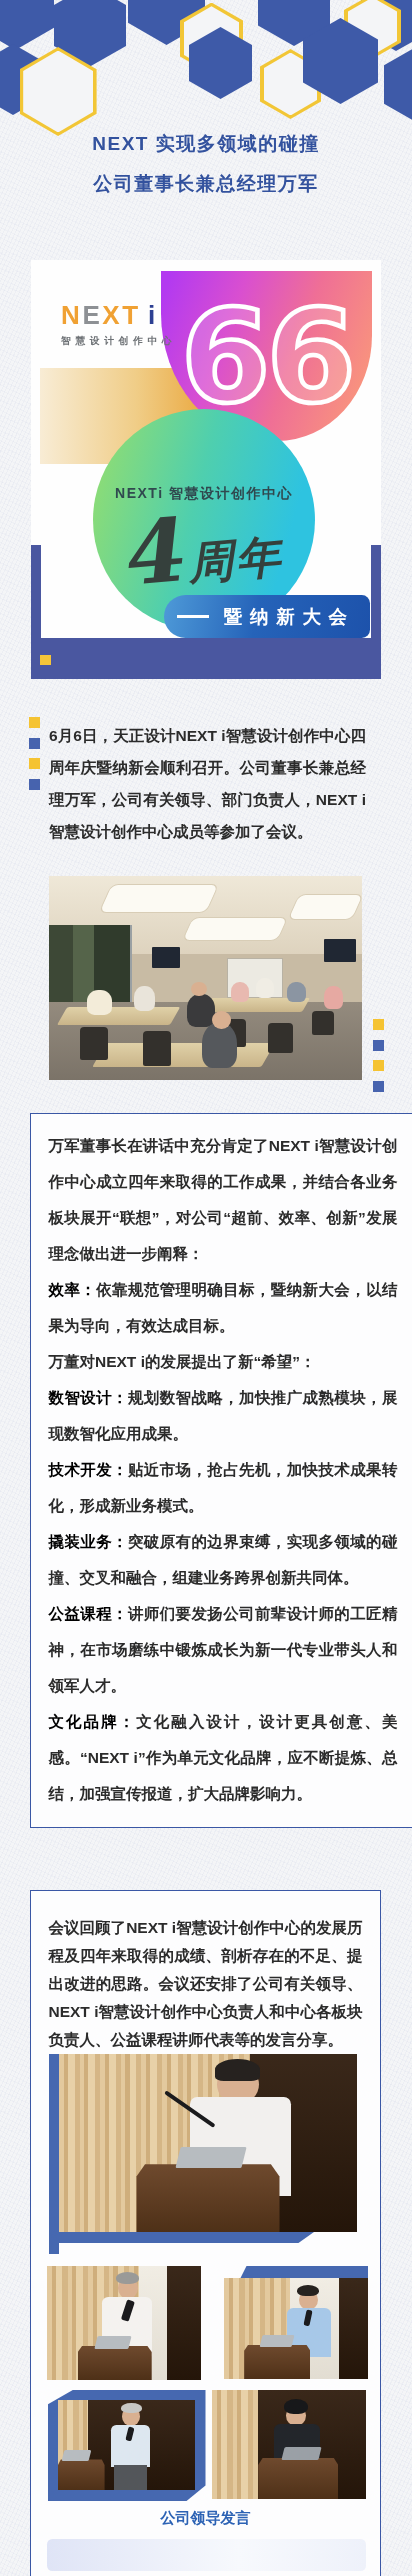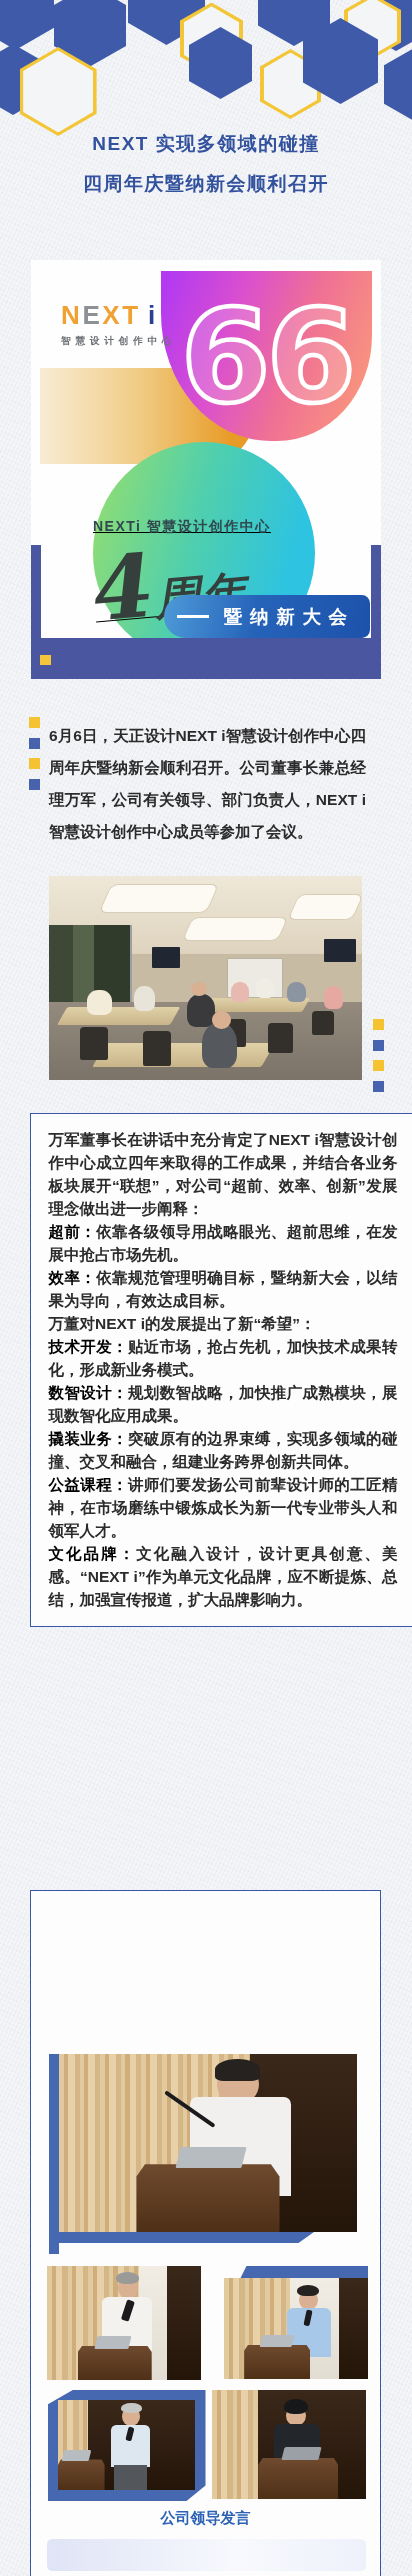--- a/index.html
+++ b/index.html
@@ -32,44 +32,44 @@
   .blob{position:absolute;left:130px;top:11.3px;width:211px;height:170px;z-index:3;
         background:linear-gradient(110deg,#b33af0 4%,#d94fd0 32%,#ef6f96 60%,#f8917f 88%);
         border-radius:0 0 45% 52%/0 0 62% 75%;
         display:flex;align-items:center;justify-content:center;}
   .big66{font-size:129px;font-weight:900;letter-spacing:-4.1px;line-height:1;
          color:rgba(255,255,255,.18);-webkit-text-stroke:4.6px #ffffff;
          font-family:"DejaVu Sans",sans-serif;}
   .obar{position:absolute;left:8.8px;top:108px;width:214px;height:96px;z-index:2;
         border-radius:0 48px 48px 0;
         background:linear-gradient(90deg,#f8ecd5 0%,#f0cd87 45%,#e89b26 90%);}
-  .circle{position:absolute;left:62px;top:182px;width:222px;height:222px;border-radius:50%;z-index:4;
+  .circle{position:absolute;left:62px;top:149px;width:222px;height:222px;border-radius:50%;z-index:4;
           background:linear-gradient(105deg,#8bdc77 8%,#4fcfae 45%,#2ec3e0 82%);
-          text-align:left;text-decoration:underline;}
+          text-align:center;}
   .circle-title{margin-top:76px;color:#30494f;font-size:14px;font-weight:bold;letter-spacing:1.5px;}
   .anniv{margin-top:1px;color:#35403c;font-family:"DejaVu Serif","Liberation Serif",serif;
          font-weight:bold;transform:rotate(-5deg);}
   .anniv .n4{font-size:87px;line-height:1;font-style:italic;}
   .anniv .unit{font-size:45px;font-style:italic;letter-spacing:2.1px;}
   .pill{position:absolute;left:133px;top:335px;width:206px;height:43px;z-index:6;
         border-radius:21.6px 8.2px 8.2px 21.6px;
         background:linear-gradient(100deg,#4e9ad8 0%,#2563b9 45%,#1d52ab 100%);
         display:flex;align-items:center;}
   .pill-dash{width:32px;height:3.6px;background:#fff;margin-left:13.4px;}
   .pill-text{color:#fff;font-size:18.5px;font-weight:bold;letter-spacing:7.7px;margin-left:14.4px;white-space:nowrap;}
   
   .para{font-size:15.5px;font-weight:bold;color:#2b2b2b;text-align:justify;}
   .para-intro{left:49px;top:720px;width:317px;line-height:32px;}
   .sq{position:absolute;width:10.8px;height:10.8px;}
   .sq-y{background:#f5c332;}
   .sq-b{background:#4763ae;}
   
   .tbox{position:absolute;left:30px;width:349px;border:1.5px solid #3a57a5;background:#fdfdfe;}
   .box1{top:1113px;padding:14.4px 17.5px;}
-  .box1 p{margin:0;font-size:15.5px;line-height:23px;font-weight:bold;color:#2b2b2b;text-align:justify;}
+  .box1 p{margin:0;font-size:15.5px;line-height:36px;font-weight:bold;color:#2b2b2b;text-align:justify;}
   .box1 p strong{color:#000;font-weight:900;}
   .box2{top:1890px;height:998px;padding:0;}
   .box2 .para2{position:absolute;left:17.5px;top:23px;width:314px;
                font-size:15.5px;line-height:28px;font-weight:bold;color:#2b2b2b;text-align:justify;}
   .caption{position:absolute;left:0;right:0;text-align:center;color:#2c62b4;font-weight:bold;}
   
   .photo{position:absolute;overflow:hidden;background:#cdbfa8;}
   .curtain{position:absolute;background:repeating-linear-gradient(90deg,#e3c99e 0 4.6px,#cfae7c 4.6px 8.8px,#e8d1a8 8.8px 15.5px,#d5b686 15.5px 20.6px);}
   .darkwall{position:absolute;background:linear-gradient(180deg,#3a281a,#241509);}
   .whitewall{position:absolute;background:linear-gradient(180deg,#f1ede4,#e2ddd2);}
@@ -115,21 +115,21 @@
   <div class="hex hexo" style="left:344px;top:-6.2px;width:57px;height:65px;">
       <div class="hexi"></div>
     </div>
   <div class="hex hexb" style="left:189px;top:27px;width:63px;height:72px;"></div>
   <div class="hex hexb" style="left:303px;top:18px;width:75px;height:86px;"></div>
   <div class="hex hexb" style="left:384px;top:46px;width:67px;height:77px;"></div>
 </div>
 
 <div class="abs title">
   <div>NEXT 实现多领域的碰撞</div>
-  <div>四周年庆暨纳新会顺利召开</div>
+  <div>公司董事长兼总经理万军</div>
 </div>
 
 <div class="abs banner">
   <div class="obar"></div>
   <div class="blob">
     <span class="big66">66</span>
   </div>
   <div class="logo">
     <div class="logo-word">
       <span style="color:#f0a133;">N</span><span style="color:#8d9094;">E</span><span style="color:#f0a133;">X</span><span style="color:#f0a133;">T</span><span style="color:#2c3f92;margin-left:7.2px;">i</span>
@@ -188,31 +188,31 @@
   <div class="head" style="left:45.5%;top:52%;width:5%;height:7%;"></div>
   <div class="head" style="left:52%;top:66%;width:6%;height:9%;"></div>
 </div>
 <div class="abs sq sq-y" style="left:373px;top:1019px;"></div>
 <div class="abs sq sq-b" style="left:373px;top:1040px;"></div>
 <div class="abs sq sq-y" style="left:373px;top:1060px;"></div>
 <div class="abs sq sq-b" style="left:373px;top:1081px;"></div>
 
 <div class="tbox box1">
   <p><strong></strong><span>万军董事长在讲话中充分肯定了NEXT i智慧设计创作中心成立四年来取得的工作成果，并结合各业务板块展开“联想”，对公司“超前、效率、创新”发展理念做出进一步阐释：</span></p>
-  <p><strong>超前：</strong><span>依靠各级领导用战略眼光、超前思维，在发展中抢占市场先机。</span></p>
   <p><strong>效率：</strong><span>依靠规范管理明确目标，暨纳新大会，以结果为导向，有效达成目标。</span></p>
   <p><strong></strong><span>万董对NEXT i的发展提出了新“希望”：</span></p>
+  <p><strong>数智设计：</strong><span>规划数智战略，加快推广成熟模块，展现数智化应用成果。</span></p>
   <p><strong>技术开发：</strong><span>贴近市场，抢占先机，加快技术成果转化，形成新业务模式。</span></p>
-  <p><strong>数智设计：</strong><span>规划数智战略，加快推广成熟模块，展现数智化应用成果。</span></p>
   <p><strong>撬装业务：</strong><span>突破原有的边界束缚，实现多领域的碰撞、交叉和融合，组建业务跨界创新共同体。</span></p>
   <p><strong>公益课程：</strong><span>讲师们要发扬公司前辈设计师的工匠精神，在市场磨练中锻炼成长为新一代专业带头人和领军人才。</span></p>
   <p><strong>文化品牌：</strong><span>文化融入设计，设计更具创意、美感。“NEXT i”作为单元文化品牌，应不断提炼、总结，加强宣传报道，扩大品牌影响力。</span></p>
 </div>
 
 <div class="tbox box2">
+  <div class="para2">会议回顾了NEXT i智慧设计创作中心的发展历程及四年来取得的成绩、剖析存在的不足、提出改进的思路。会议还安排了公司有关领导、NEXT i智慧设计创作中心负责人和中心各板块负责人、公益课程讲师代表等的发言分享。</div>
 
   <div class="accent" style="left:18px;top:163px;width:88px;height:11.3px;clip-path:polygon(0 0,80% 0,100% 100%,0 100%);"></div>
   <div class="accent" style="left:18px;top:174px;width:9.8px;height:189px;"></div>
   <div class="accent" style="left:18px;top:341px;width:265px;height:11.3px;clip-path:polygon(0 0,100% 0,94% 100%,0 100%);"></div>
   <div class="photo" style="left:28px;top:163px;width:298px;height:178px;">
     <div class="curtain" style="left:0;top:0;width:64%;height:100%;"></div>
     <div class="darkwall" style="left:64%;top:0;width:36%;height:100%;"></div>
     <div class="head" style="left:53%;top:6%;width:14%;height:22%;"></div>
     <div class="hair" style="left:52.5%;top:3%;width:15%;height:12%;border-radius:50% 50% 20% 20%;"></div>
     <div style="position:absolute;left:44%;top:24%;width:34%;height:56%;background:#f2f0ee;border-radius:7.2px 7.2px 0 0;"></div>

